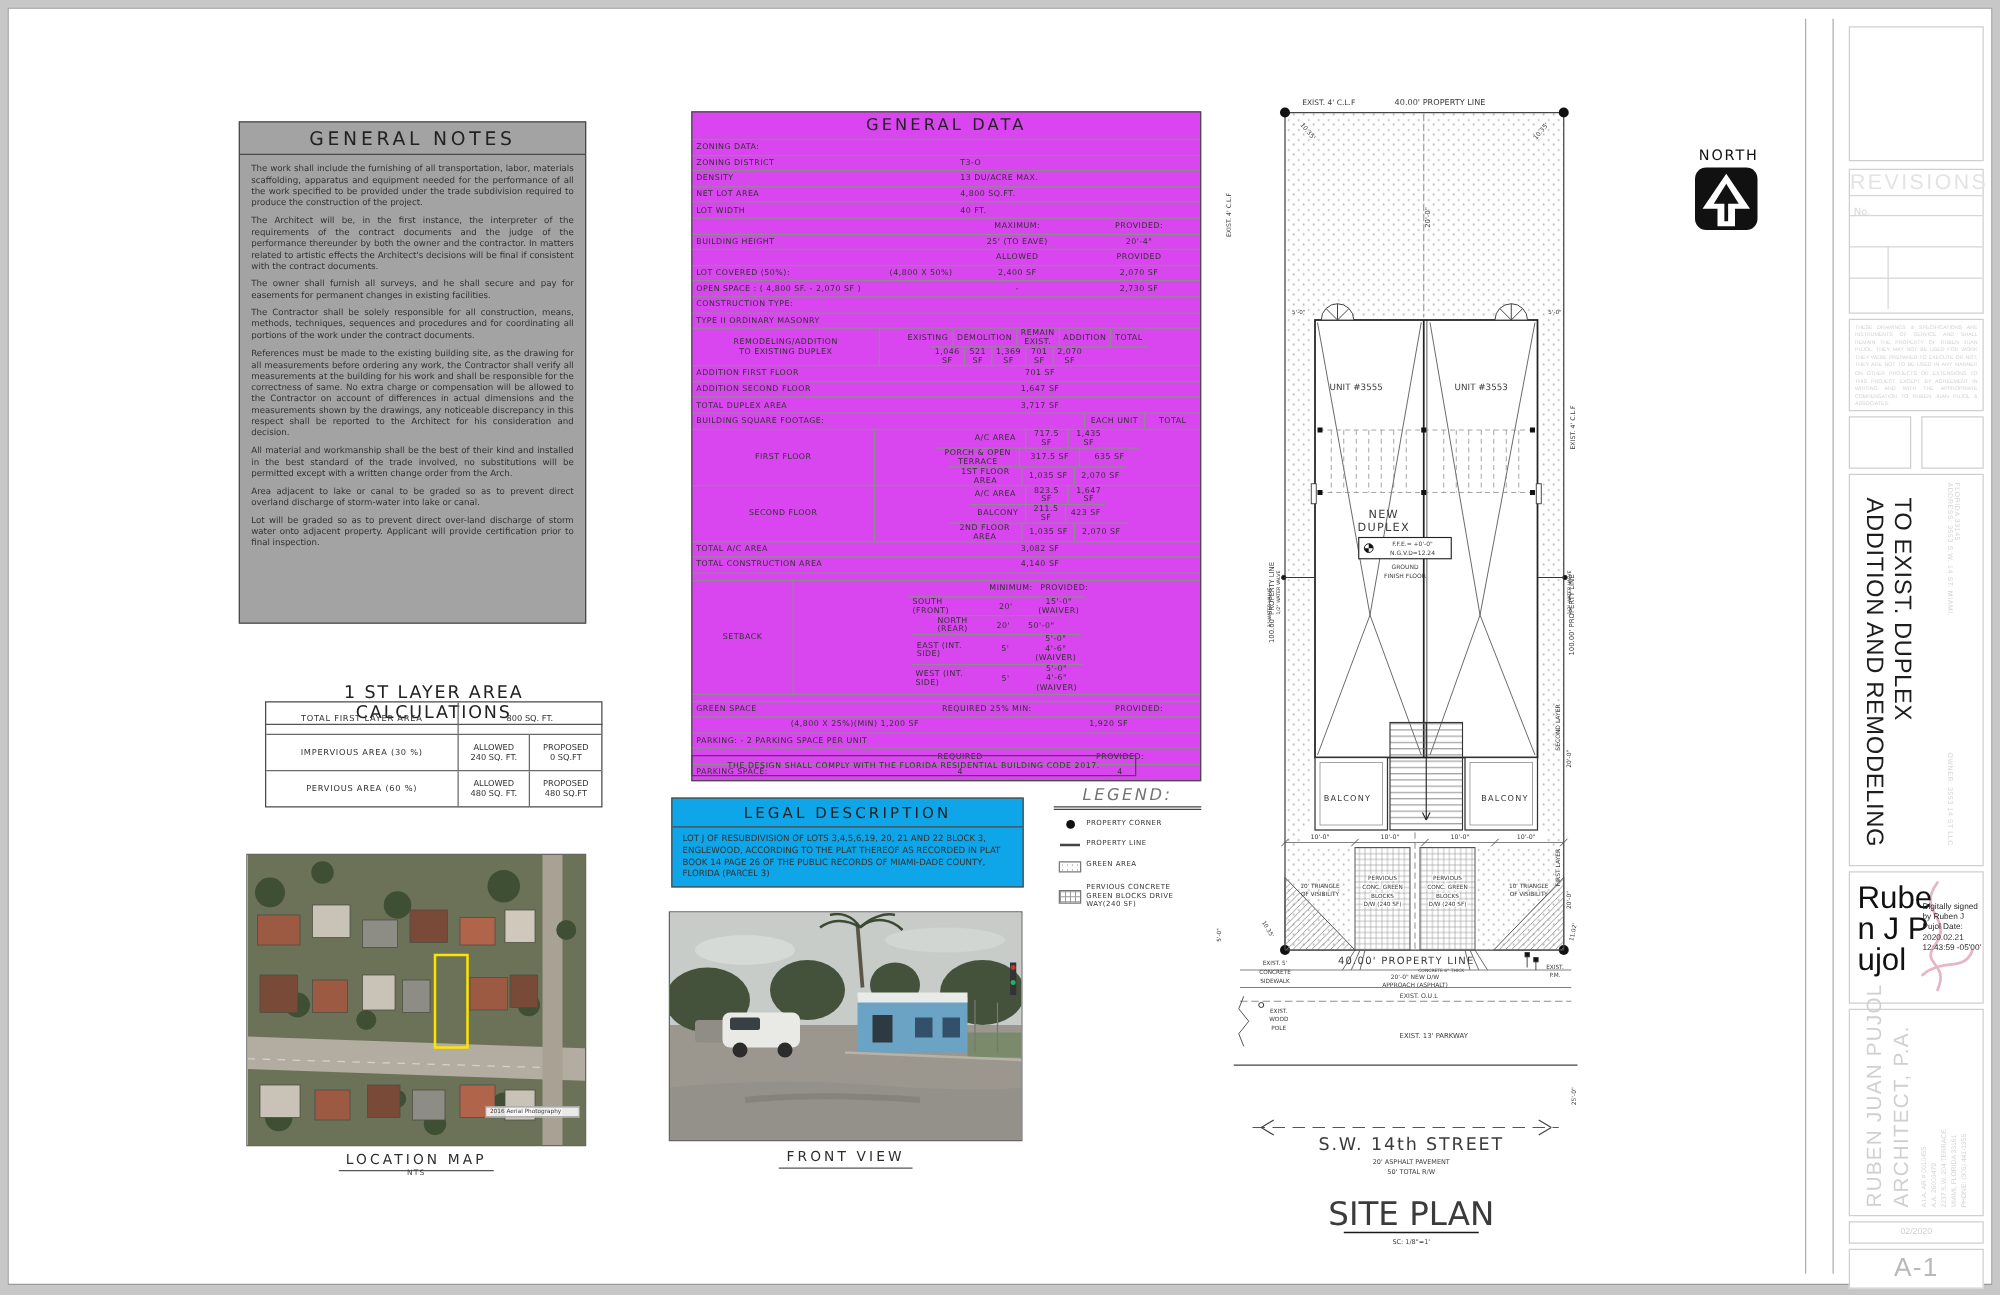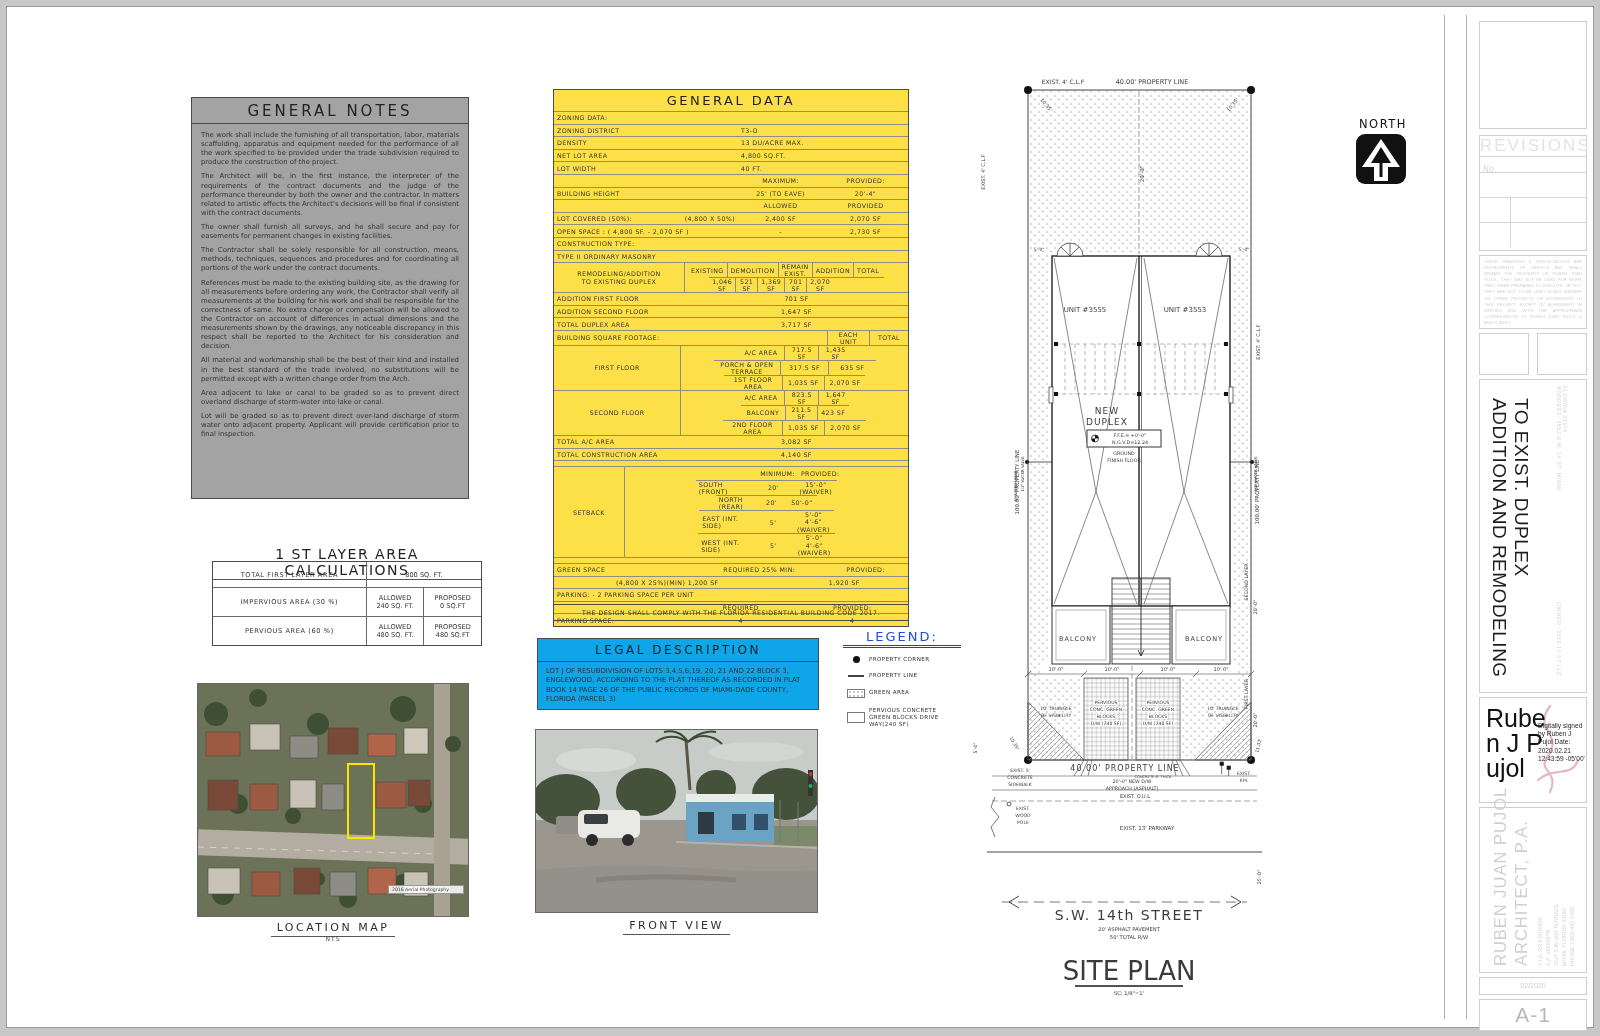--- a/index.html
+++ b/index.html
@@ -28,21 +28,21 @@
   .photo { border:1px solid #666; overflow:hidden; }
   #location-map { left:190px; top:676px; width:272px; height:234px; }
   #front-view { left:528px; top:722px; width:283px; height:184px; }
   .caption { text-align:center; font-size:11px; letter-spacing:2.5px; color:#2e2e2e; }
   .caption .underline { border-bottom:1px solid #555; padding:0 6px 2px 6px; display:inline-block;}
   .subcap { text-align:center; font-size:6px; color:#444; letter-spacing:1px; }
   .credit { position:absolute; right:4px; bottom:22px; background:rgba(255,255,255,.85); border:1px solid #999;
     font-size:4.6px; color:#444; padding:1px 14px 1px 3px; }
 
   
-  #general-data { left:546px; top:82px; width:356px; border:1px solid #4a4a4a; background:#fde047; font-size:6.3px; color:#333; }
+  #general-data { left:546px; top:82px; width:408px; border:1px solid #4a4a4a; background:#d946ef; font-size:6.3px; color:#333; }
   #general-data .ttl { height:21px; display:flex; align-items:center; justify-content:center; font-size:13px; letter-spacing:2.5px; color:#222; }
   .gr { display:flex; border-top:1px solid #8c8c8c; min-height:12.6px; align-items:stretch; }
   .gr > div { display:flex; align-items:center; padding:0 3px; letter-spacing:.4px; }
   .cen { justify-content:center; text-align:center; }
   .bl { border-left:1px solid #8c8c8c; }
   .f52{flex:0 0 52%;} .f48{flex:0 0 48%;} .f24{flex:0 0 24%;} .f37{flex:0 0 37%;} .f63{flex:0 0 63%;}
   .f126{flex:0 0 12.6%;} .f36{flex:0 0 36%;} .f41{flex:0 0 41%;} .f12{flex:0 0 12%;} .f11{flex:0 0 11%;}
   .f20{flex:0 0 20%;} .f315{flex:0 0 31.5%;} .f40{flex:0 0 40%;} .f64{flex:0 0 64%;}
   .spacer { min-height:6px; }
   .two-line { flex-direction:column; justify-content:center; line-height:1.2; }
@@ -55,21 +55,21 @@
     justify-content:center; font-size:6.2px; letter-spacing:.5px; color:#333; }
 
   
   #legal { left:530px; top:631px; width:282px; border:1px solid #4a4a4a; background:#0ea5e9; }
   #legal .hd { height:23px; border-bottom:1px solid #4a4a4a; display:flex; align-items:center; justify-content:center;
     font-size:12px; letter-spacing:2.5px; color:#222; }
   #legal .bd { padding:5px 8px; font-size:6.9px; line-height:1.35; color:#333; }
 
   
   #legend { left:836px; top:622px; width:118px; }
-  #legend .hd { font-size:13px; letter-spacing:2px; color:#1d4ed8; text-align:center; border-bottom:3px double #444; padding-bottom:1px; margin-bottom:8px;}
+  #legend .hd { font-size:13px; letter-spacing:2px; color:#737373; text-align:center; border-bottom:3px double #444; padding-bottom:1px; margin-bottom:8px;font-style:italic;}
   .lg-item { display:flex; align-items:center; margin-bottom:9px; }
   .lg-sym { flex:0 0 26px; display:flex; justify-content:center; }
   .lg-lab { font-size:5.6px; color:#333; letter-spacing:.4px; line-height:1.3; }
   .sym-dot { width:7px; height:7px; background:#111; border-radius:50%; }
   .sym-line { width:16px; height:2px; background:#444; }
   .sym-green { width:18px; height:9px; border:1px solid #777;
      background-image:radial-gradient(#888 0.6px, transparent 0.8px); background-size:4px 4px; }
   .sym-blocks { width:18px; height:11px; border:1px solid #777;
      background-image:linear-gradient(#999 0.5px, transparent 0.5px), linear-gradient(90deg,#999 0.5px, transparent 0.5px);
      background-size:4px 4px; }

